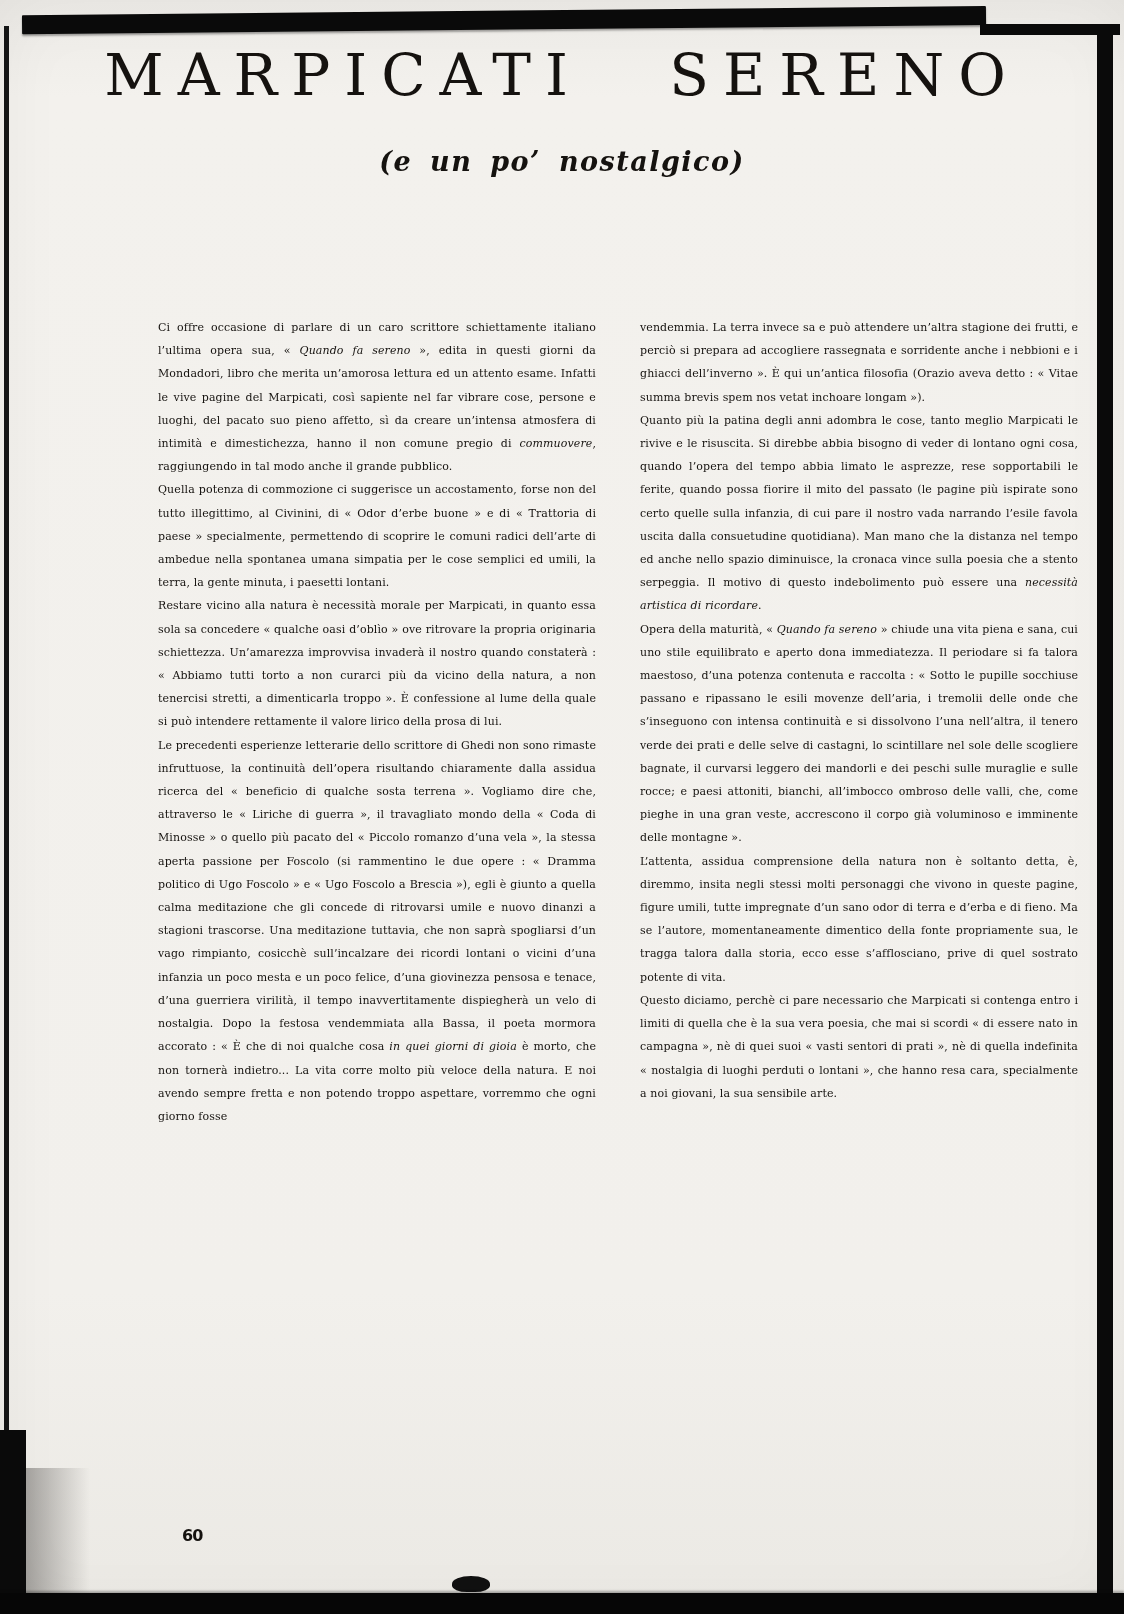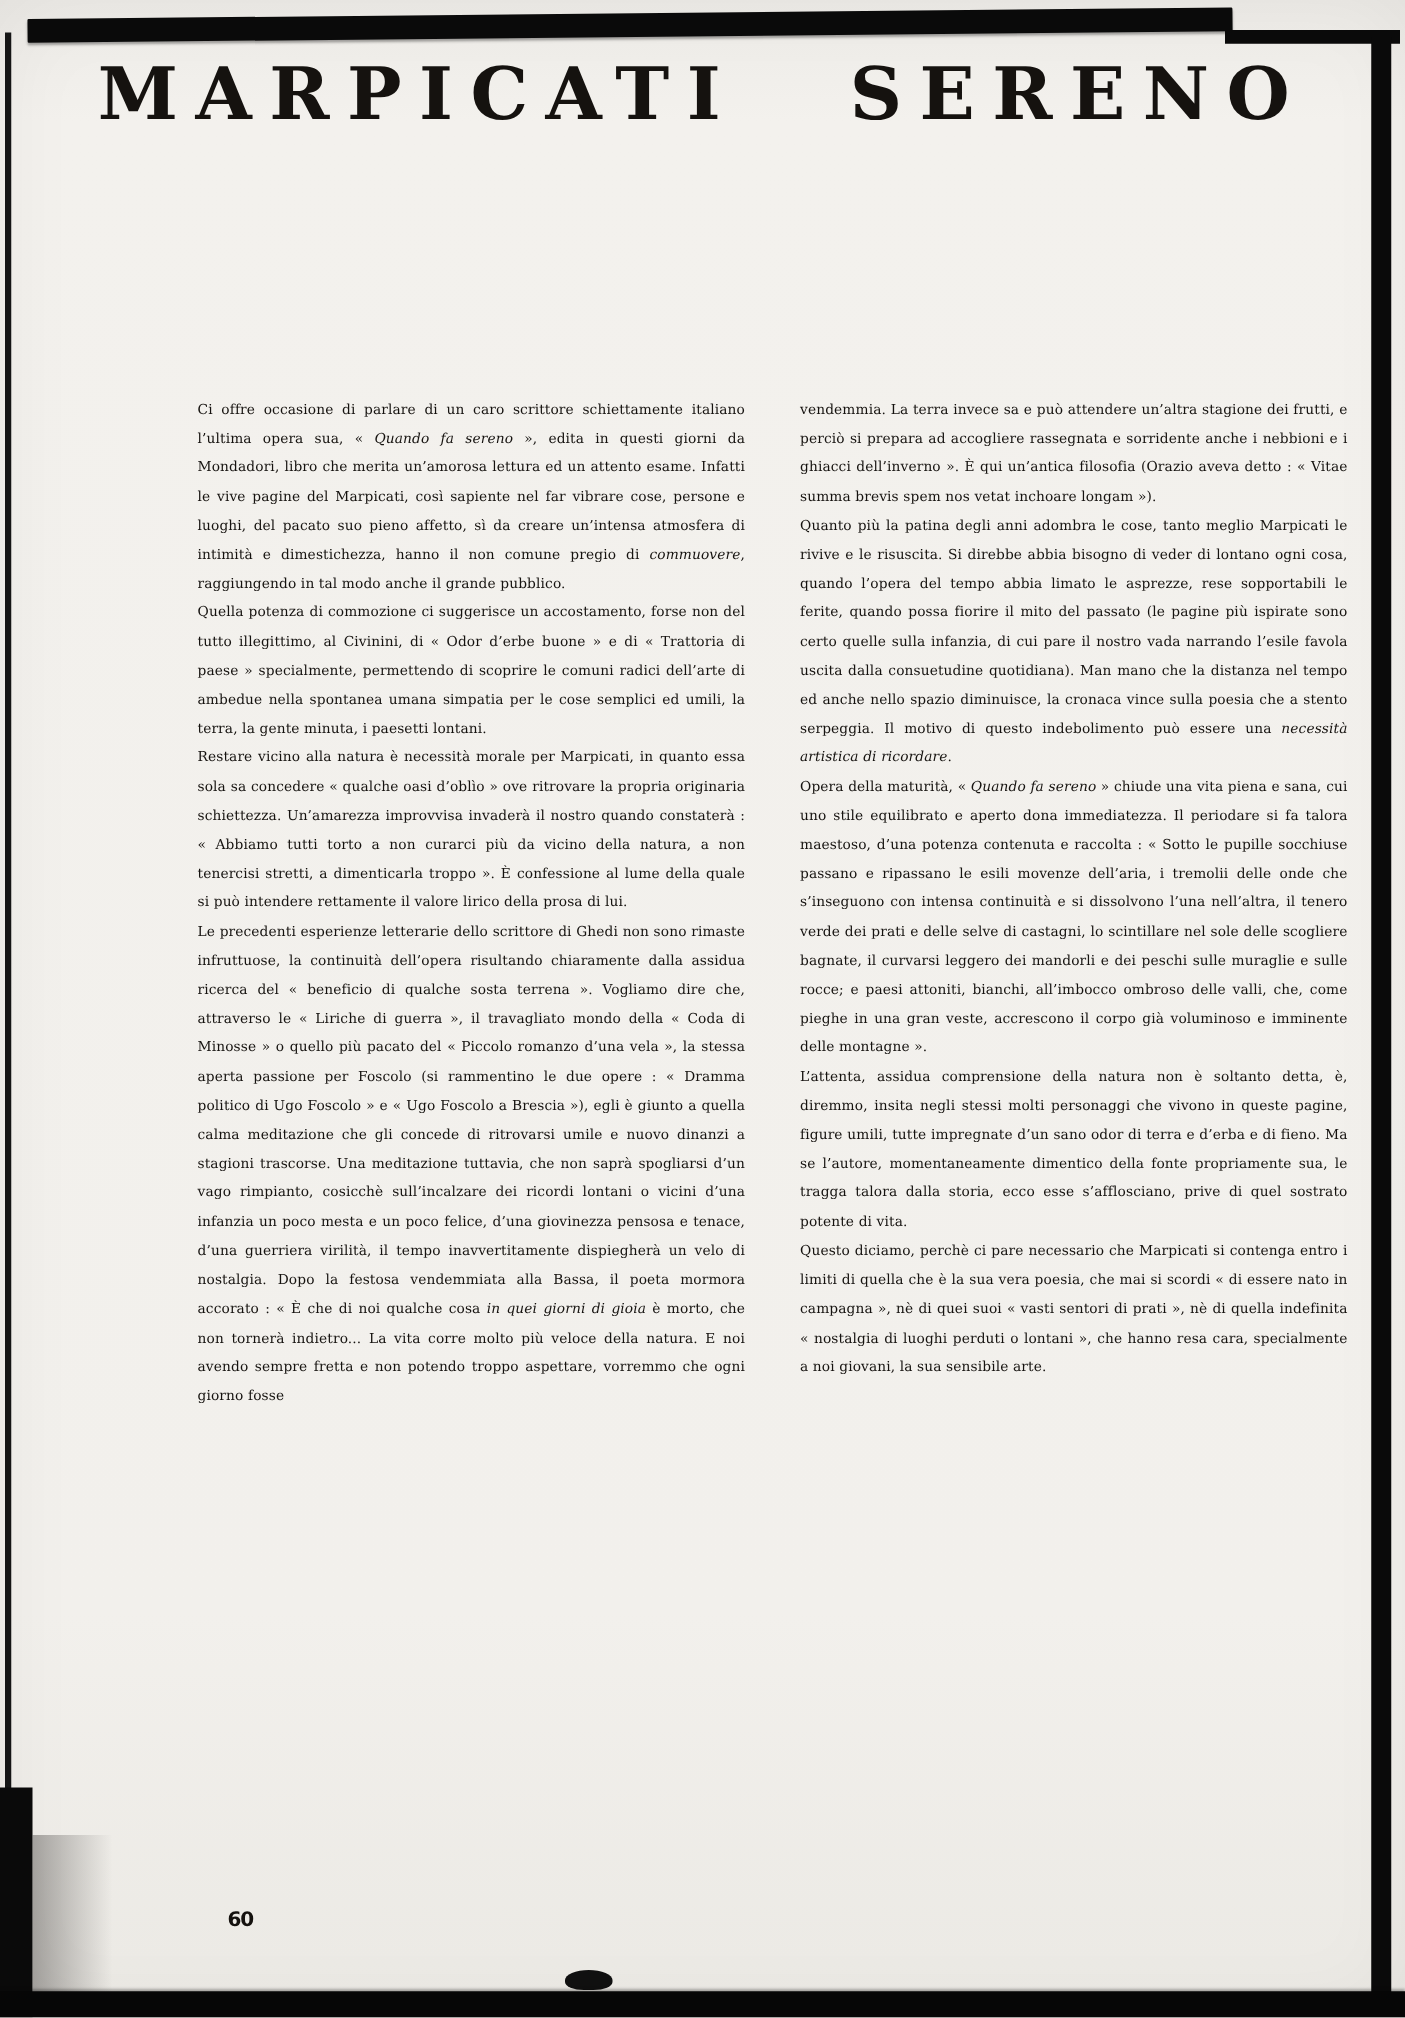--- a/index.html
+++ b/index.html
@@ -19,21 +19,21 @@
   .mark-top2 { left:980px; top:24px; width:140px; height:11px; }
   .mark-right { left:1097px; top:30px; width:16px; height:1572px; }
   .mark-left { left:4px; top:26px; width:5px; height:1546px; background:#151515; }
   .mark-bottom { left:0; top:1593px; width:1124px; height:21px; background:#060606; box-shadow:0 -2px 2px rgba(10,10,10,.3); }
   .mark-bl { left:0; top:1430px; width:26px; height:184px; }
   .mark-bl-smudge { left:26px; top:1468px; width:64px; height:130px; background:linear-gradient(90deg,rgba(45,42,40,.38),rgba(45,42,40,0)); }
   .mark-blob { left:452px; top:1576px; width:38px; height:16px; border-radius:50% 50% 40% 40%; background:#101010; }
 
   .title {
     position:absolute; top:44px; left:0; width:100%; margin:0;
-    text-align:center; font-weight:700; font-size:58px; line-height:1.1;
+    text-align:center; font-weight:400; font-size:58px; line-height:1.1;
     letter-spacing:14px; word-spacing:55px; white-space:nowrap;
   }
   .subtitle {
     position:absolute; top:146px; left:0; width:100%;
     text-align:center; font-style:italic; font-weight:700; font-size:27px;
     letter-spacing:1.5px; word-spacing:7px;
   }
   .columns { position:absolute; left:158px; top:316px; width:920px; display:flex; gap:44px; }
   .col { flex:1; min-width:0; }
   .col p {
@@ -55,20 +55,21 @@
   <div class="mark mark-top"></div>
   <div class="mark mark-top2"></div>
   <div class="mark mark-right"></div>
   <div class="mark mark-left"></div>
   <div class="mark mark-bl"></div>
   <div class="mark mark-bl-smudge"></div>
   <div class="mark mark-blob"></div>
   <div class="mark mark-bottom"></div>
 
   <h1 class="title">MARPICATI SERENO</h1>
+  <div class="subtitle">(e un po’ nostalgico)</div>
 
   <div class="columns">
     <div class="col">
       <div>
           <p>Ci offre occasione di parlare di un caro scrittore schiettamente italiano l’ultima opera sua, « <i>Quando fa sereno</i> », edita in questi giorni da Mondadori, libro che merita un’amorosa lettura ed un attento esame. Infatti le vive pagine del Marpicati, così sapiente nel far vibrare cose, persone e luoghi, del pacato suo pieno affetto, sì da creare un’intensa atmosfera di intimità e dimestichezza, hanno il non comune pregio di <i>commuovere</i>, raggiungendo in tal modo anche il grande pubblico.</p>
           <p>Quella potenza di commozione ci suggerisce un accostamento, forse non del tutto illegittimo, al Civinini, di « Odor d’erbe buone » e di « Trattoria di paese » specialmente, permettendo di scoprire le comuni radici dell’arte di ambedue nella spontanea umana simpatia per le cose semplici ed umili, la terra, la gente minuta, i paesetti lontani.</p>
           <p>Restare vicino alla natura è necessità morale per Marpicati, in quanto essa sola sa concedere « qualche oasi d’oblìo » ove ritrovare la propria originaria schiettezza. Un’amarezza improvvisa invaderà il nostro quando constaterà : « Abbiamo tutti torto a non curarci più da vicino della natura, a non tenercisi stretti, a dimenticarla troppo ». È confessione al lume della quale si può intendere rettamente il valore lirico della prosa di lui.</p>
           <p>Le precedenti esperienze letterarie dello scrittore di Ghedi non sono rimaste infruttuose, la continuità dell’opera risultando chiaramente dalla assidua ricerca del « beneficio di qualche sosta terrena ». Vogliamo dire che, attraverso le « Liriche di guerra », il travagliato mondo della « Coda di Minosse » o quello più pacato del « Piccolo romanzo d’una vela », la stessa aperta passione per Foscolo (si rammentino le due opere : « Dramma politico di Ugo Foscolo » e « Ugo Foscolo a Brescia »), egli è giunto a quella calma meditazione che gli concede di ritrovarsi umile e nuovo dinanzi a stagioni trascorse. Una meditazione tuttavia, che non saprà spogliarsi d’un vago rimpianto, cosicchè sull’incalzare dei ricordi lontani o vicini d’una infanzia un poco mesta e un poco felice, d’una giovinezza pensosa e tenace, d’una guerriera virilità, il tempo inavvertitamente dispiegherà un velo di nostalgia. Dopo la festosa vendemmiata alla Bassa, il poeta mormora accorato : « È che di noi qualche cosa <i>in quei giorni di gioia</i> è morto, che non tornerà indietro... La vita corre molto più veloce della natura. E noi avendo sempre fretta e non potendo troppo aspettare, vorremmo che ogni giorno fosse</p>
         </div>
     </div>

